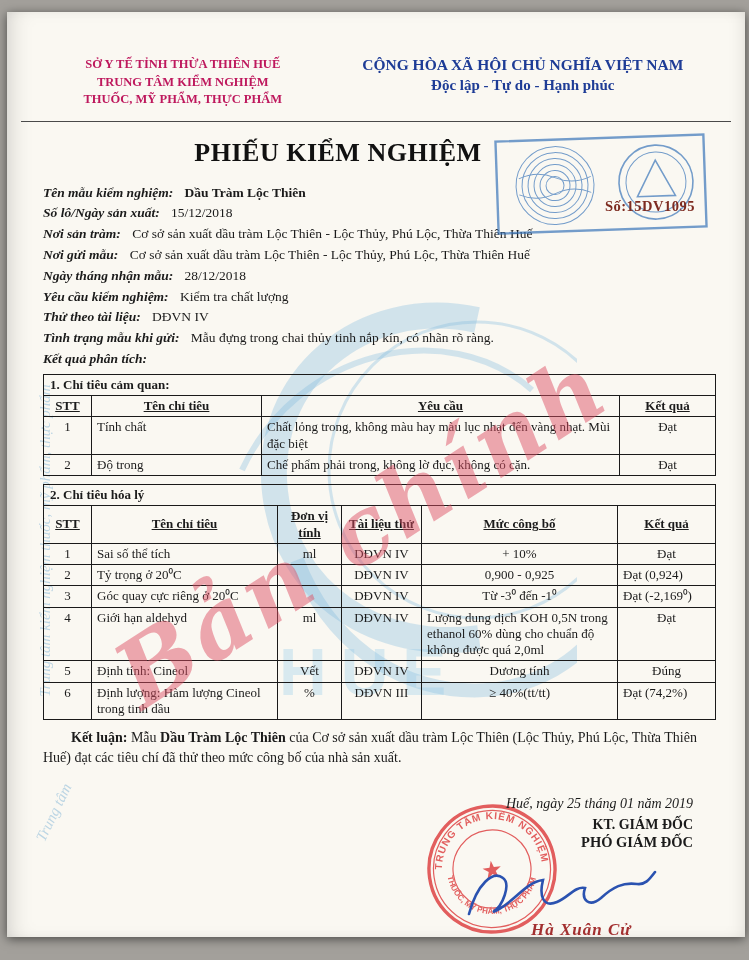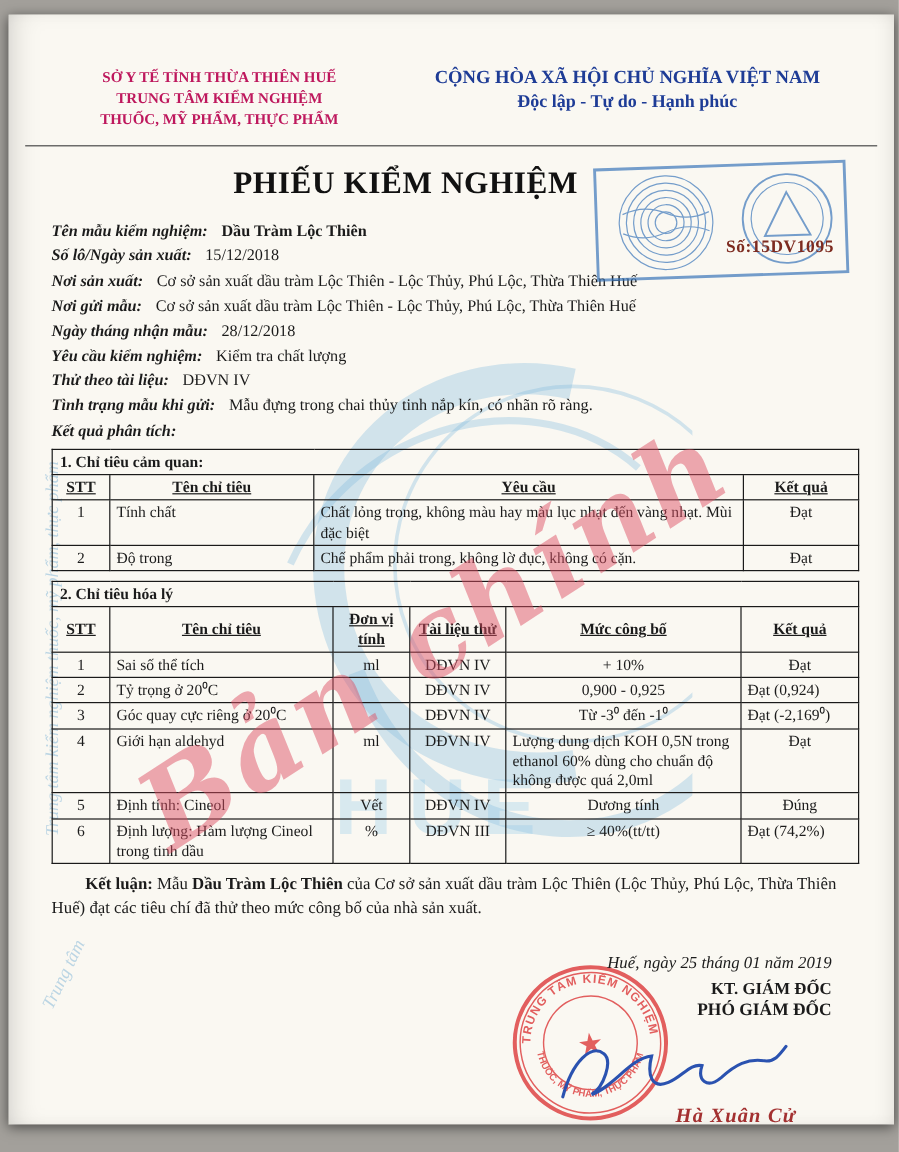--- a/index.html
+++ b/index.html
@@ -54,21 +54,21 @@
   .conclusion .b { font-weight:700; }
 
   
   .sig-block { position:absolute; right:52px; top:784px; width:260px; text-align:right; z-index:4; }
   .place-date { font-style:italic; font-size:14px; }
   .sg-t1 { font-weight:700; font-size:14px; margin-top:5px; }
   .sg-t2 { font-weight:700; font-size:14.5px; margin-top:1px; }
   .signer {
     position:absolute; left:518px; top:908px; z-index:5;
     font-style:italic; font-weight:700; font-size:17px; letter-spacing:1px;
-    color:#a33030; border-bottom:2px solid rgba(163,48,48,.65); padding:0 6px 2px 6px;margin-left:32px;
+    color:#a33030; border-bottom:2px solid rgba(163,48,48,.65); padding:0 6px 2px 6px;
   }
   .signature-svg { position:absolute; left:452px; top:844px; z-index:4; }
 
   
   .blue-stamp { position:absolute; top:124px; right:38px; transform:rotate(-2deg); opacity:.85; z-index:3; }
   .stamp-number {
     position:absolute; top:186px; right:50px; z-index:4;
     color:#7d2b20; font-weight:700; font-size:14.5px; letter-spacing:.5px;
   }
   .red-stamp { position:absolute; left:418px; top:790px; transform:rotate(-8deg); opacity:.92; z-index:3; }
@@ -135,21 +135,21 @@
     <div class="fields">
       <div class="field">
         <span class="lbl">Tên mẫu kiểm nghiệm:</span>
         <span class="val bold">Dầu Tràm Lộc Thiên</span>
       </div>
       <div class="field">
         <span class="lbl">Số lô/Ngày sản xuất:</span>
         <span class="val">15/12/2018</span>
       </div>
       <div class="field">
-        <span class="lbl">Nơi sản xuất:</span>
+        <span class="lbl">Nơi sản tràm:</span>
         <span class="val">Cơ sở sản xuất dầu tràm Lộc Thiên - Lộc Thủy,  Phú Lộc, Thừa Thiên Huế</span>
       </div>
       <div class="field">
         <span class="lbl">Nơi gửi mẫu:</span>
         <span class="val">Cơ sở sản xuất dầu tràm Lộc Thiên - Lộc Thủy,  Phú Lộc, Thừa Thiên Huế</span>
       </div>
       <div class="field">
         <span class="lbl">Ngày tháng nhận mẫu:</span>
         <span class="val">28/12/2018</span>
       </div>

